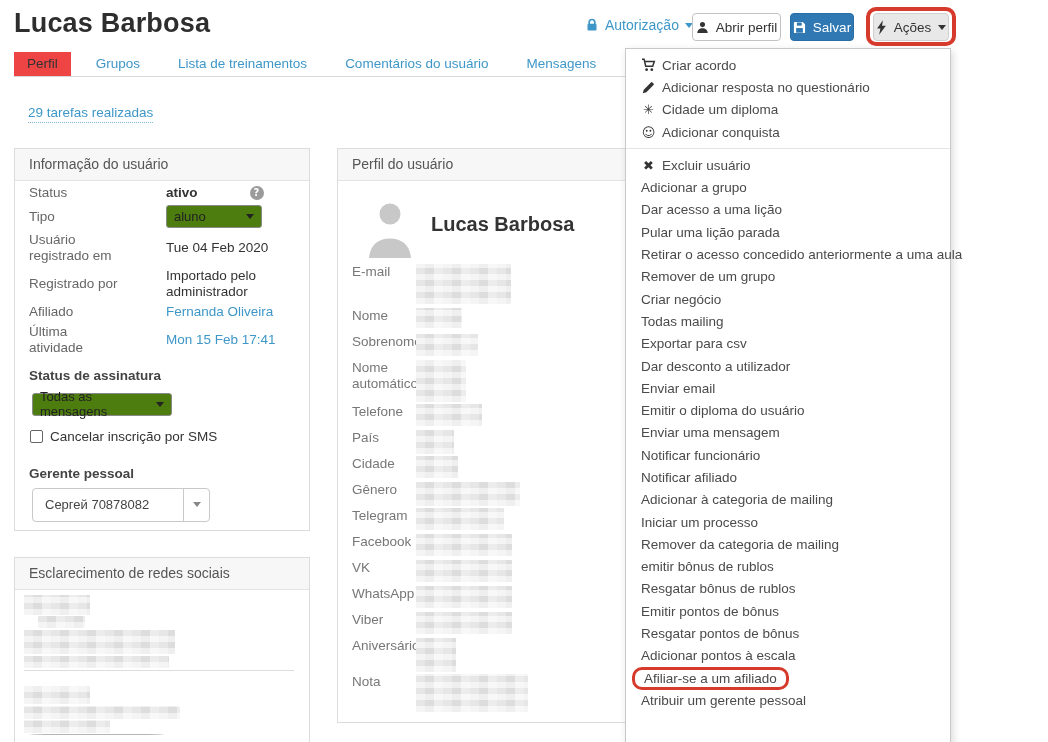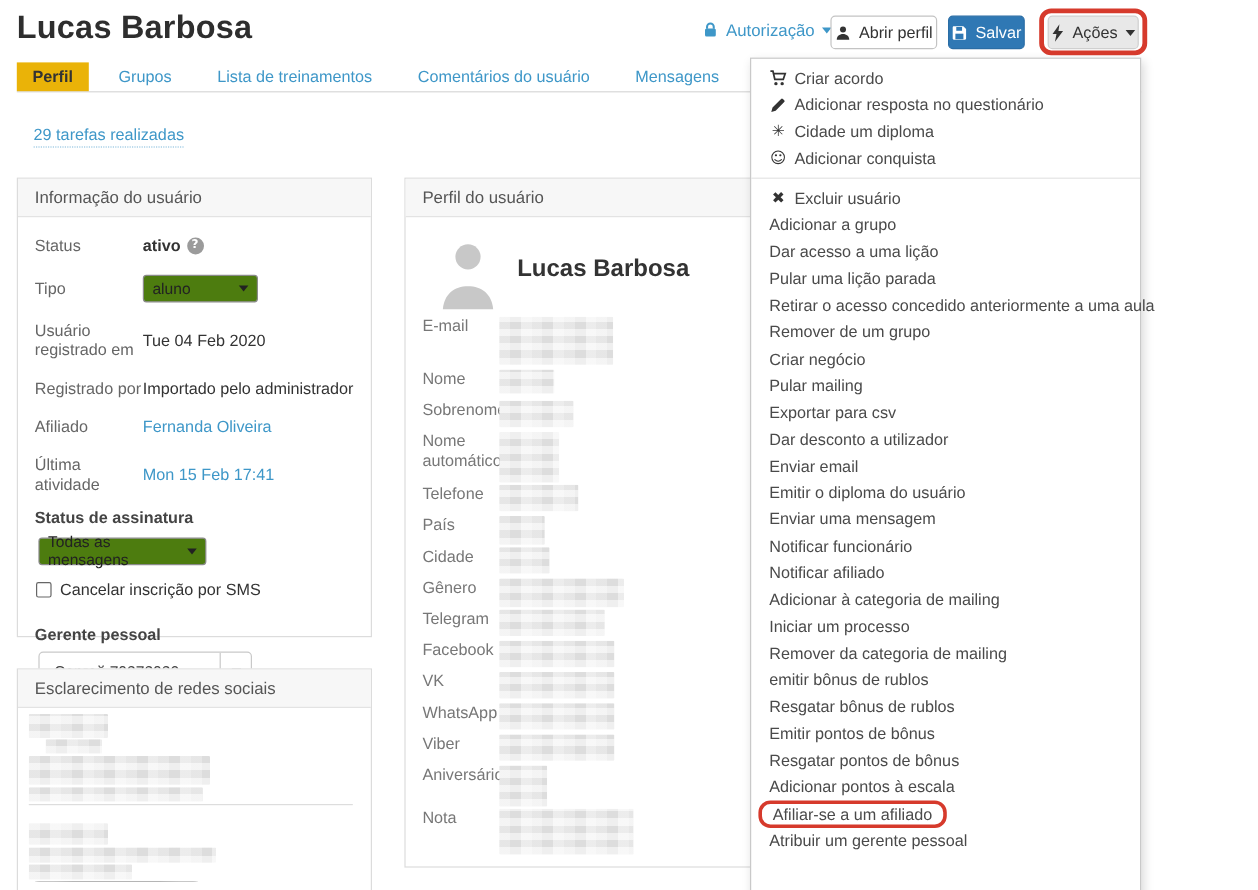--- a/index.html
+++ b/index.html
@@ -17,32 +17,32 @@
   .btn-open { left:692px; width:89px; background:#fff; border:1px solid #c3c3c3; color:#333;align-items:center; }
   .btn-save { left:790px; width:64px; background:#2f78b4; border:1px solid #2a6da5; color:#fff; }
   .btn-actions { left:873px; width:76px; background:#e8e8e8; border:1px solid #cfcfcf; color:#333; top:13px; height:28px; }
   .actions-ring { position:absolute; left:866px; top:7px; width:90px; height:39px;
     border:4px solid #d63a2c; border-radius:10px; z-index:12; pointer-events:none; }
   .caret { width:0; height:0; border-left:4px solid transparent; border-right:4px solid transparent;
     border-top:5px solid currentColor; display:inline-block; }
   
   .tabs { position:absolute; left:14px; top:52px; width:937px; height:25px; border-bottom:1px solid #d8d8d8; display:flex; }
   .tab { padding:0 13px; line-height:24px; font-size:13.5px; color:#3e97c8; margin-right:12px; cursor:pointer; white-space:nowrap; }
-  .tab.active { background:#eab308; color:#333; font-weight:bold; }
+  .tab.active { background:#ef4444; color:#333; font-weight:normal; }
   .tasks-link { position:absolute; left:28px; top:105px; font-size:13.5px; color:#3e97c8;
     border-bottom:1px dotted #7fb8d9; padding-bottom:2px; cursor:pointer; }
   
   .panel { position:absolute; background:#fff; border:1px solid #dcdcdc; }
   .panel-header { height:32px; line-height:31px; background:#f7f7f7; border-bottom:1px solid #e3e3e3;
     padding-left:14px; font-size:14px; color:#555; }
   .panel-info   { left:14px;  top:148px; width:296px; height:383px; }
   .panel-social { left:14px;  top:557px; width:296px; height:200px; }
   .panel-profile{ left:337px; top:148px; width:523px; height:575px; }
   
-  .info-row { display:flex; align-items:center; padding:0 14px; margin-top:16px; font-size:13.5px; }
+  .info-row { display:flex; align-items:center; padding:0 14px; margin-top:4px; font-size:13.5px;gap:47px; }
   .info-label { width:90px; color:#666; flex-shrink:0; line-height:16px; }
   .info-value { color:#333; line-height:16px; }
   .bold { font-weight:bold; }
   .blue-link { color:#3e97c8; cursor:pointer; }
   .help-icon { display:inline-block; width:14px; height:14px; border-radius:50%; background:#9b9b9b;
     color:#fff; font-size:10px; font-weight:bold; text-align:center; line-height:14px; margin-left:5px; }
   .nselect { height:23px; border:1px solid #8a8a8a; border-radius:3px; background:#4d7c0f;
     display:inline-flex; align-items:center; justify-content:space-between; font-size:13px; color:#222;
     padding:5px 7px; cursor:pointer; }
   .nselect .caret { border-top-color:#222; }
@@ -334,21 +334,21 @@
         <div class="menu-item">
     <span>Retirar o acesso concedido anteriormente a uma aula</span>
   </div>
         <div class="menu-item">
     <span>Remover de um grupo</span>
   </div>
         <div class="menu-item">
     <span>Criar negócio</span>
   </div>
         <div class="menu-item">
-    <span>Pular mailing</span>
+    <span>Todas mailing</span>
   </div>
         <div class="menu-item">
     <span>Exportar para csv</span>
   </div>
         <div class="menu-item">
     <span>Dar desconto a utilizador</span>
   </div>
         <div class="menu-item">
     <span>Enviar email</span>
   </div>

